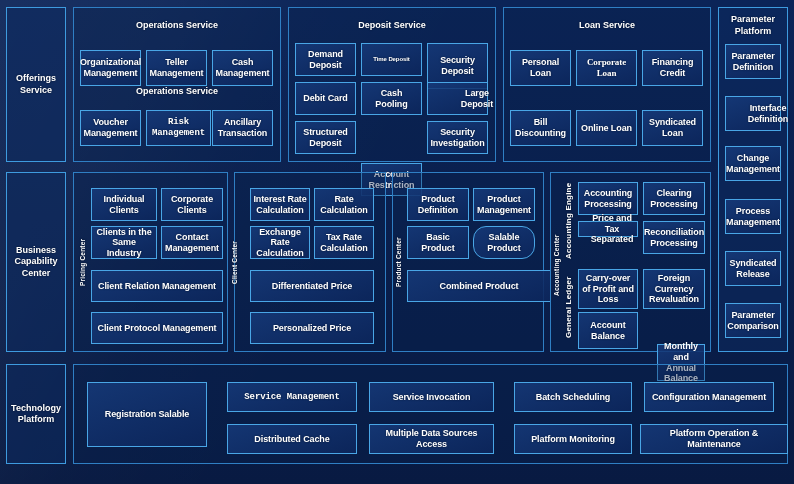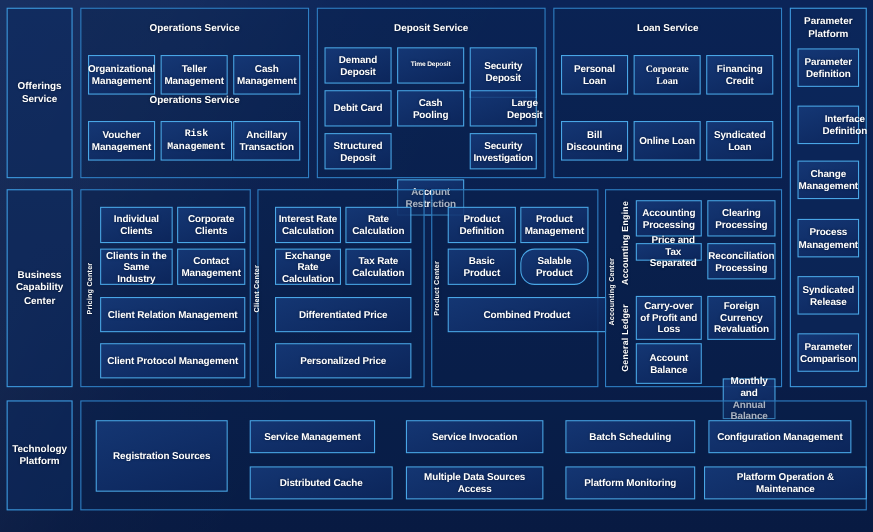--- a/index.html
+++ b/index.html
@@ -245,23 +245,23 @@
   <div class="box" style="left:6px; top:364px; width:60px; height:100px;"></div>
   <div class="rowlabel" style="left:6px; top:364px; width:60px; height:100px; border:none; background:none;">
     <div>
       <div>Technology</div>
       <div>Platform</div>
     </div>
   </div>
 
   <div class="panel" style="left:73px; top:364px; width:715px; height:100px;"></div>
 
-  <div class="leaf" style="left:87px; top:382px; width:120px; height:65px;">Registration Sources</div>
-
-  <div class="leaf" style="left:227px; top:382px; width:114px; height:30px;">Service Management</div>
+  <div class="leaf" style="left:87px; top:382px; width:120px; height:65px;">Registration Salable</div>
+
+  <div class="leaf" style="left:227px; top:382px; width:130px; height:30px;font-family:Liberation Mono, monospace;">Service Management</div>
   <div class="leaf" style="left:369px; top:382px; width:125px; height:30px;">Service Invocation</div>
   <div class="leaf" style="left:514px; top:382px; width:118px; height:30px;">Batch Scheduling</div>
   <div class="leaf" style="left:644px; top:382px; width:130px; height:30px;">Configuration Management</div>
 
   <div class="leaf" style="left:227px; top:424px; width:130px; height:30px;">Distributed Cache</div>
   <div class="leaf" style="left:369px; top:424px; width:125px; height:30px;">Multiple Data Sources Access</div>
   <div class="leaf" style="left:514px; top:424px; width:118px; height:30px;">Platform Monitoring</div>
   <div class="leaf" style="left:640px; top:424px; width:148px; height:30px;">Platform Operation &amp; Maintenance</div>
 
 </div>

